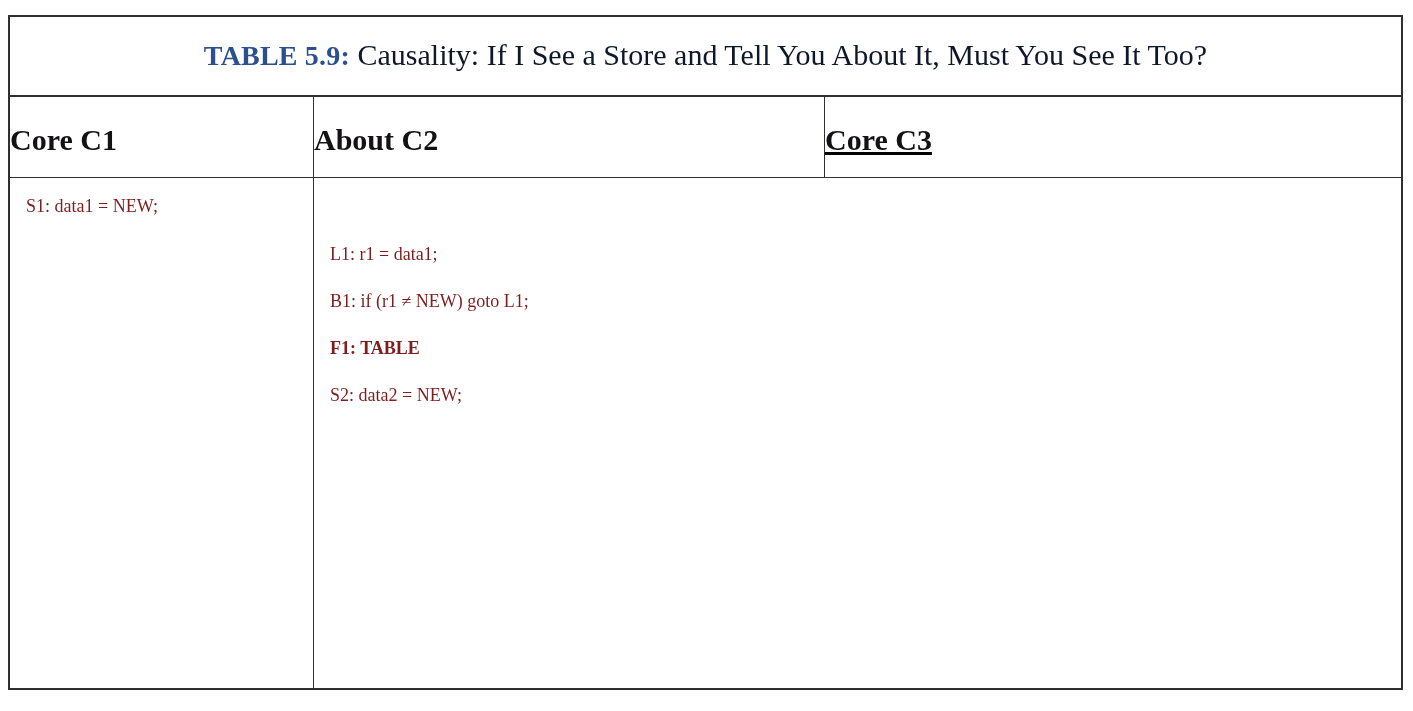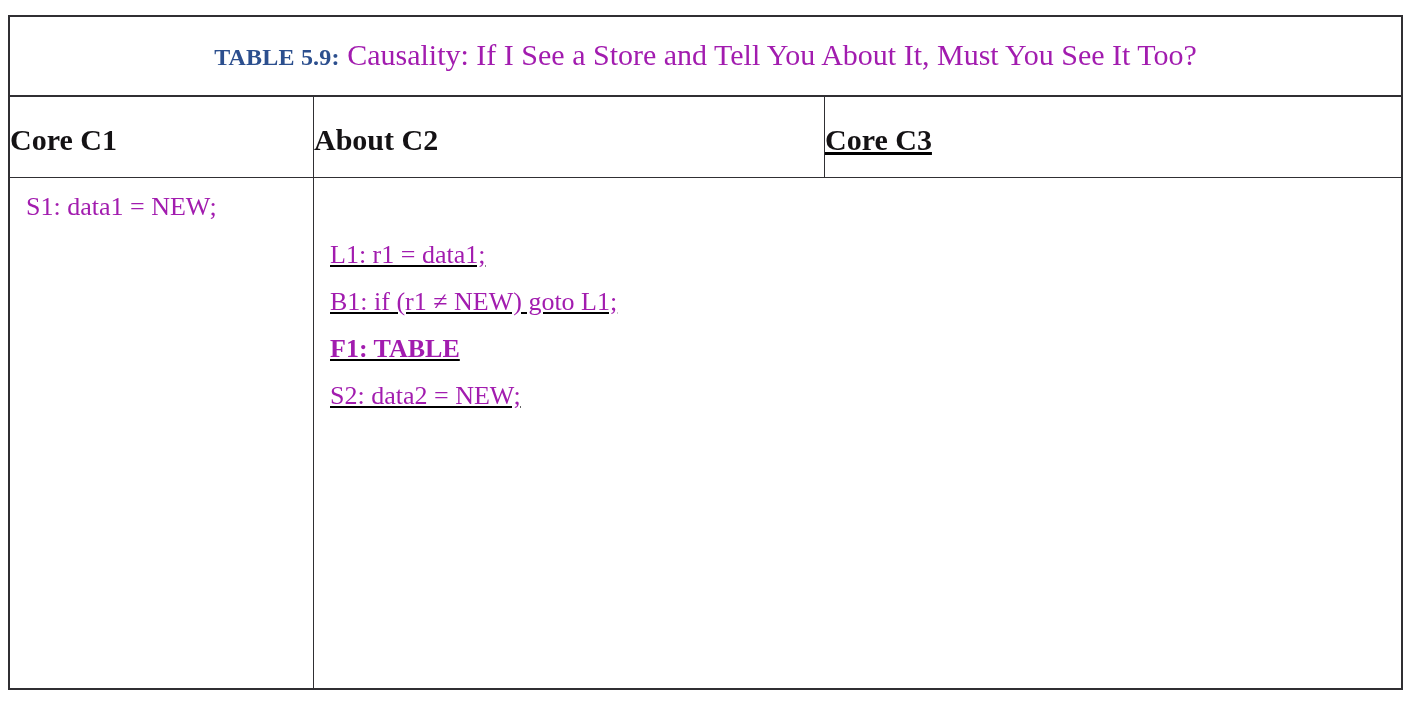--- a/index.html
+++ b/index.html
@@ -48,25 +48,25 @@
   }
   .caption-inner {
     display: block;
     white-space: nowrap;
     line-height: 1;
     padding-bottom: 2px;
   }
   .caption-label {
     color: #2c4f8e;
     font-weight: bold;
-    font-size: 24px;
+    font-size: 28px;
     letter-spacing: 0.2px;
   }
   .caption-text {
-    color: #a21caf;
+    color: #0f172a;
     font-size: 30px;
     font-weight: normal;
   }
 
   
   .header-row {
     position: absolute;
     left: 0;
     top: 80px;
     width: 100%;
@@ -108,30 +108,30 @@
 
   
   .code-block {
     position: absolute;
     left: 0;
     right: 0;
     padding-left: 16px;
     box-sizing: border-box;
   }
   .code-line {
-    font-size: 26px;
+    font-size: 18px;
     line-height: 47px;
-    color: #a21caf;
+    color: #7f1d1d;
     white-space: pre;
     height: 47px;
   }
   .code-line.bold { font-weight: bold; }
 
   .blk-c1 { top: 5px; }
-  .blk-c2 { top: 53px; text-decoration: underline; }
+  .blk-c2 { top: 53px; }
   .blk-c3-top { top: 5px; }
   .blk-c3-bot { top: 288px; }
 </style>
 </head>
 <body>
 
 <div class="page">
   <div class="table-frame">
 
     <div class="caption-row">

